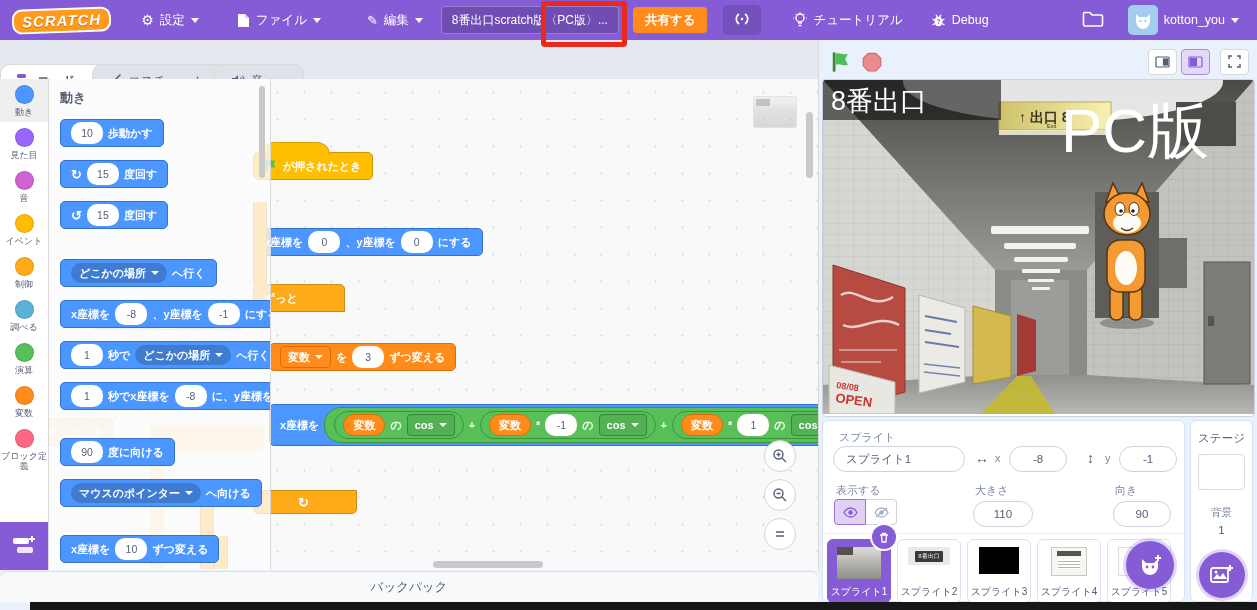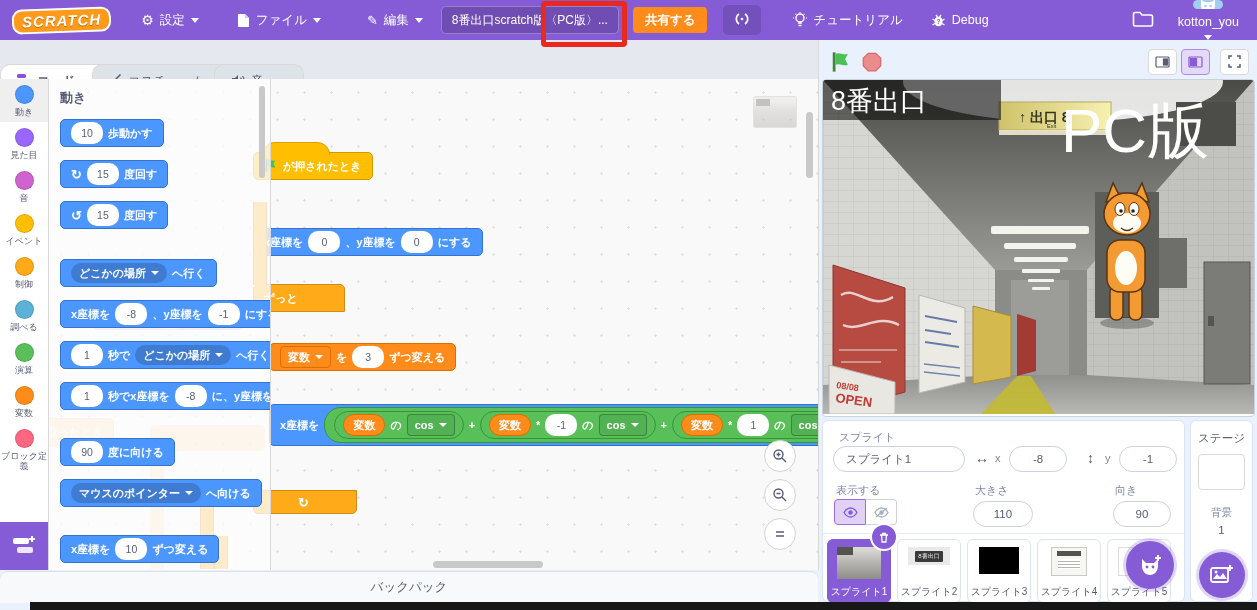--- a/index.html
+++ b/index.html
@@ -152,21 +152,21 @@
       <span>Debug</span>
     </div>
     <div style="flex:1"></div>
     <div class="mitem">
       <span>
         <svg width="22" height="17" viewBox="0 0 22 17" fill="none" stroke="#fff" stroke-width="1.6">
             <path d="M1.5 4.5v10a1.5 1.5 0 0 0 1.5 1.5h16a1.5 1.5 0 0 0 1.5-1.5v-8A1.5 1.5 0 0 0 19 5h-9L8 2.5H3A1.5 1.5 0 0 0 1.5 4z"></path>
           </svg>
       </span>
     </div>
-    <div class="mitem" style="margin-right:6px;flex-direction:column;">
+    <div class="mitem" style="margin-right:6px;">
       <span class="avatar">
         <svg width="24" height="24" viewBox="0 0 24 24">
             <path d="M5 6l3 3h8l3-3 0 6c0 5-3 9-7 9s-7-4-7-9z" fill="#fff"></path>
             <circle cx="9.5" cy="13" r="1.2" fill="#a5cdf0"></circle>
             <circle cx="14.5" cy="13" r="1.2" fill="#a5cdf0"></circle>
           </svg>
       </span>
       <span>kotton_you</span>
       <span class="caret"></span>
     </div>

